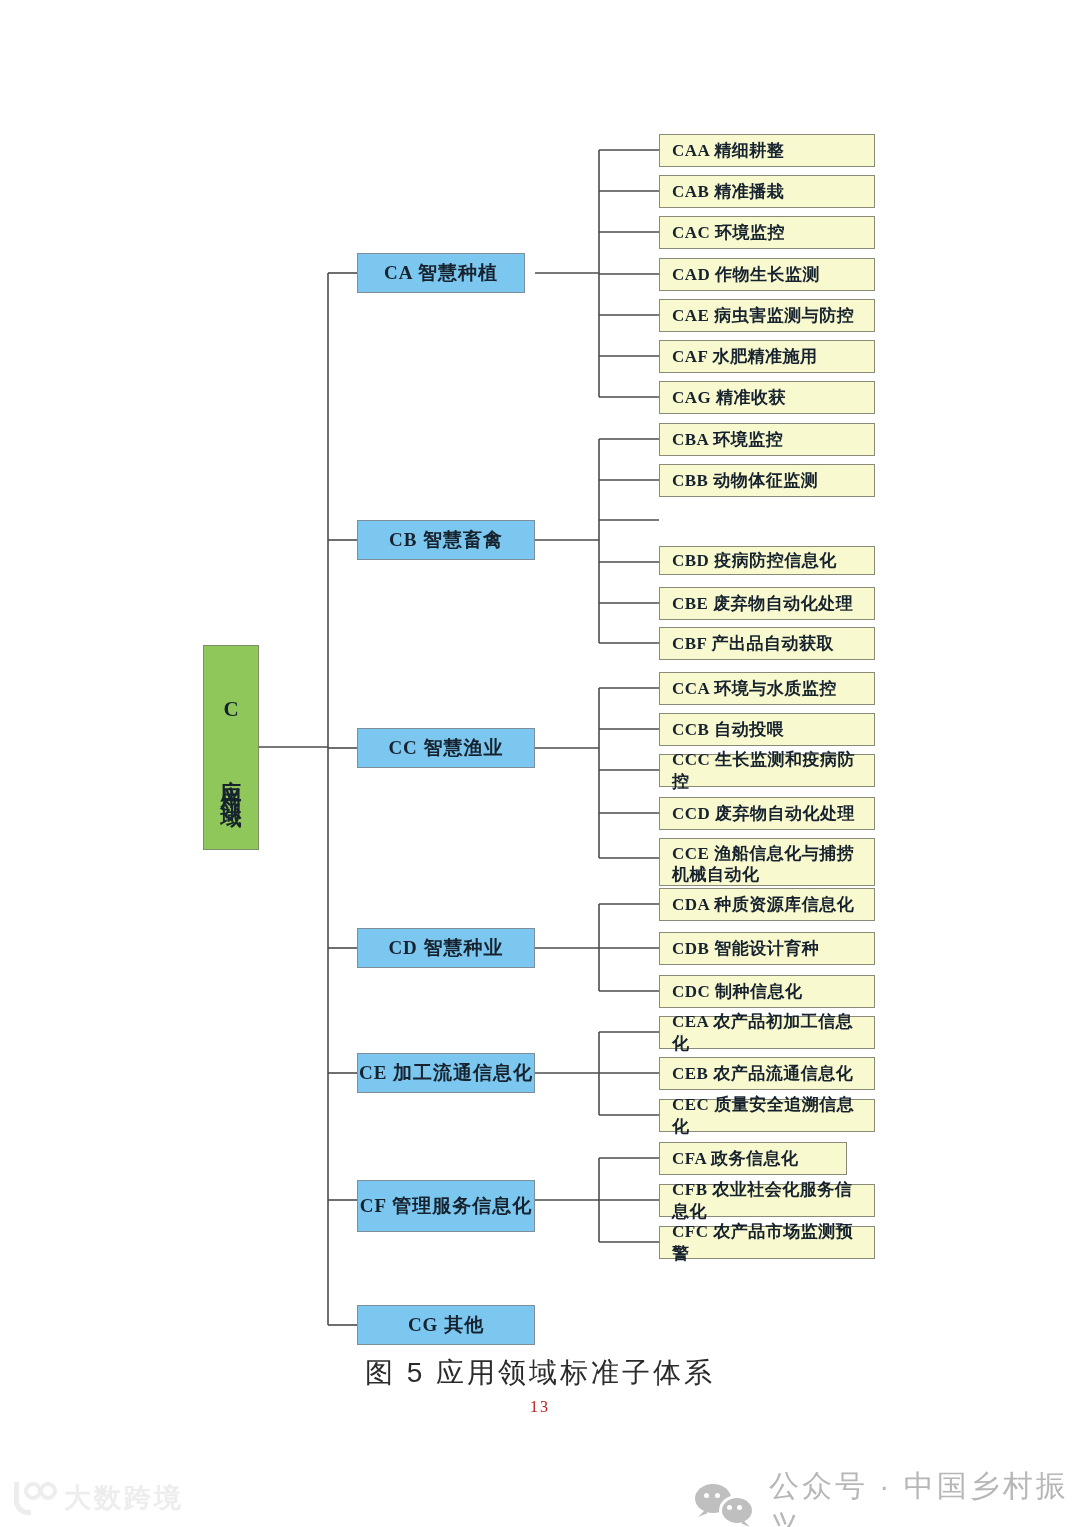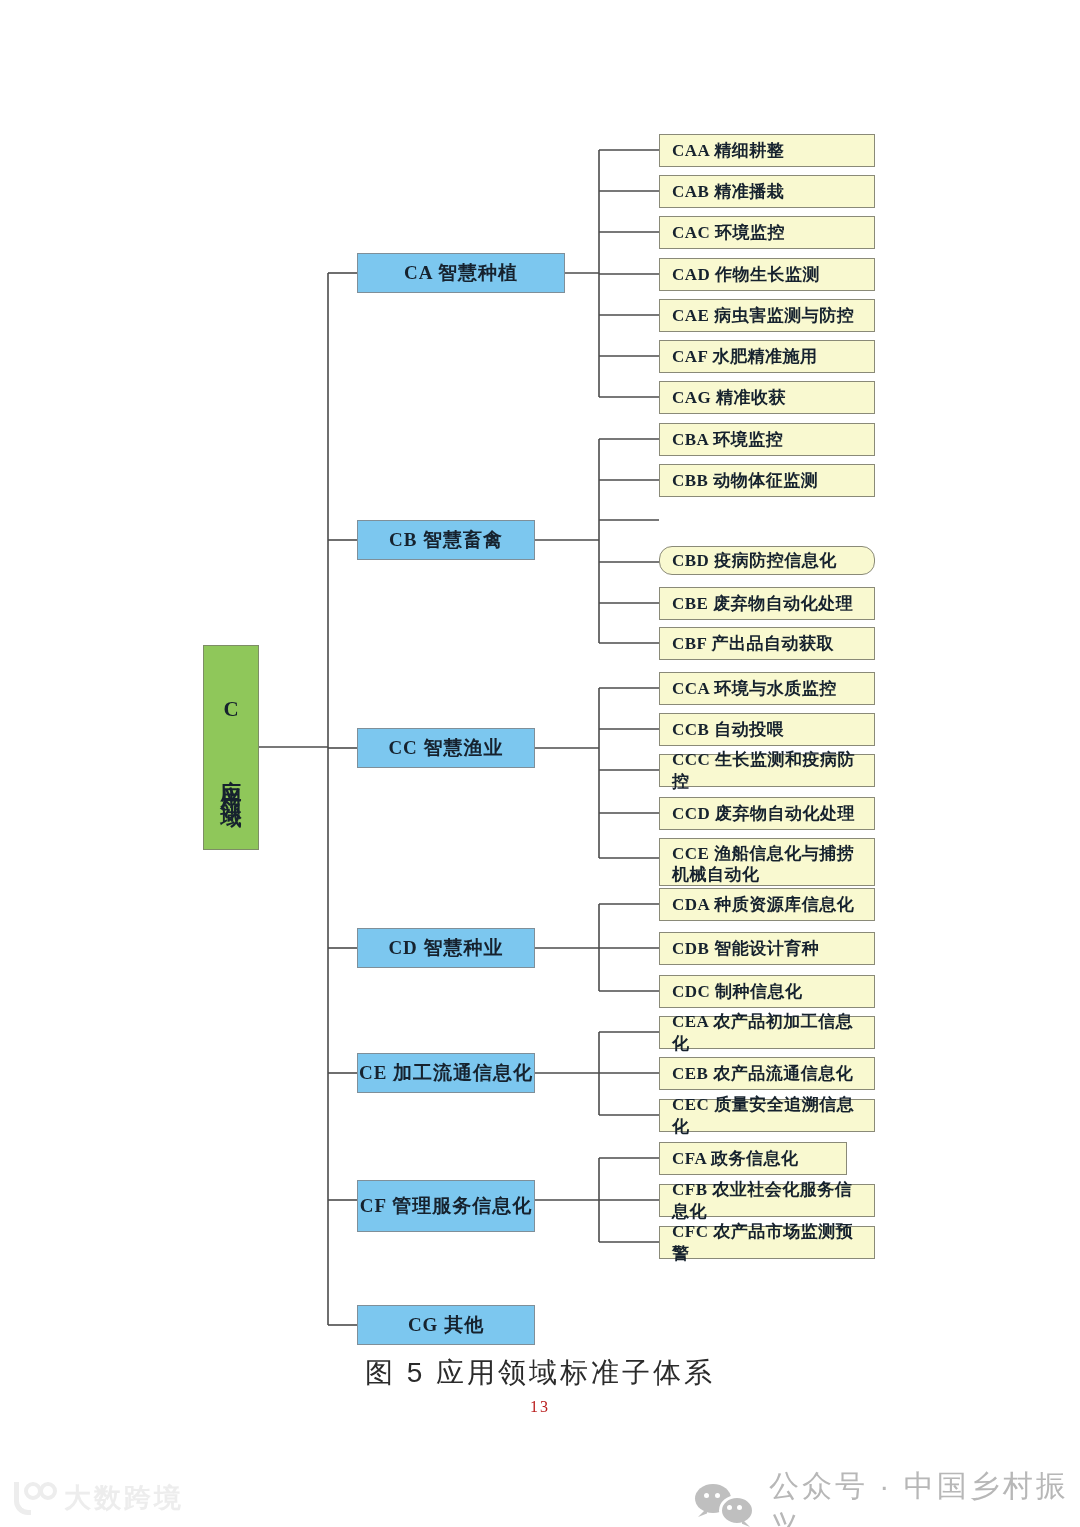--- a/index.html
+++ b/index.html
@@ -132,21 +132,21 @@
 
     <line x1="599" y1="1158" x2="659" y2="1158"></line>
     <line x1="599" y1="1200" x2="659" y2="1200"></line>
     <line x1="599" y1="1242" x2="659" y2="1242"></line>
   </svg>
 
   <div class="node root" style="left:203px;top:645px;width:56px;height:205px;">
     <span class="vtext">C 应用领域</span>
   </div>
 
-  <div class="node branch" style="left:357px;top:253px;width:208px;height:40px;">
+  <div class="node branch" style="left:357px;top:253px;width:168px;height:40px;">
       <span>CA 智慧种植</span>
     </div>
   <div class="node branch" style="left:357px;top:520px;width:178px;height:40px;">
       <span>CB 智慧畜禽</span>
     </div>
   <div class="node branch" style="left:357px;top:728px;width:178px;height:40px;">
       <span>CC 智慧渔业</span>
     </div>
   <div class="node branch" style="left:357px;top:928px;width:178px;height:40px;">
       <span>CD 智慧种业</span>
@@ -182,21 +182,21 @@
   <div class="node leaf" style="left:659px;top:381px;width:216px;height:33px;">
       <span>CAG 精准收获</span>
     </div>
 
   <div class="node leaf" style="left:659px;top:423px;width:216px;height:33px;">
       <span>CBA 环境监控</span>
     </div>
   <div class="node leaf" style="left:659px;top:464px;width:216px;height:33px;">
       <span>CBB 动物体征监测</span>
     </div>
-  <div class="node leaf" style="left:659px;top:546px;width:216px;height:29px;border-radius:13px;">
+  <div class="node leaf" style="left:659px;top:546px;width:216px;height:29px;">
       <span>CBD 疫病防控信息化</span>
     </div>
   <div class="node leaf" style="left:659px;top:587px;width:216px;height:33px;">
       <span>CBE 废弃物自动化处理</span>
     </div>
   <div class="node leaf" style="left:659px;top:627px;width:216px;height:33px;">
       <span>CBF 产出品自动获取</span>
     </div>
 
   <div class="node leaf" style="left:659px;top:672px;width:216px;height:33px;">

